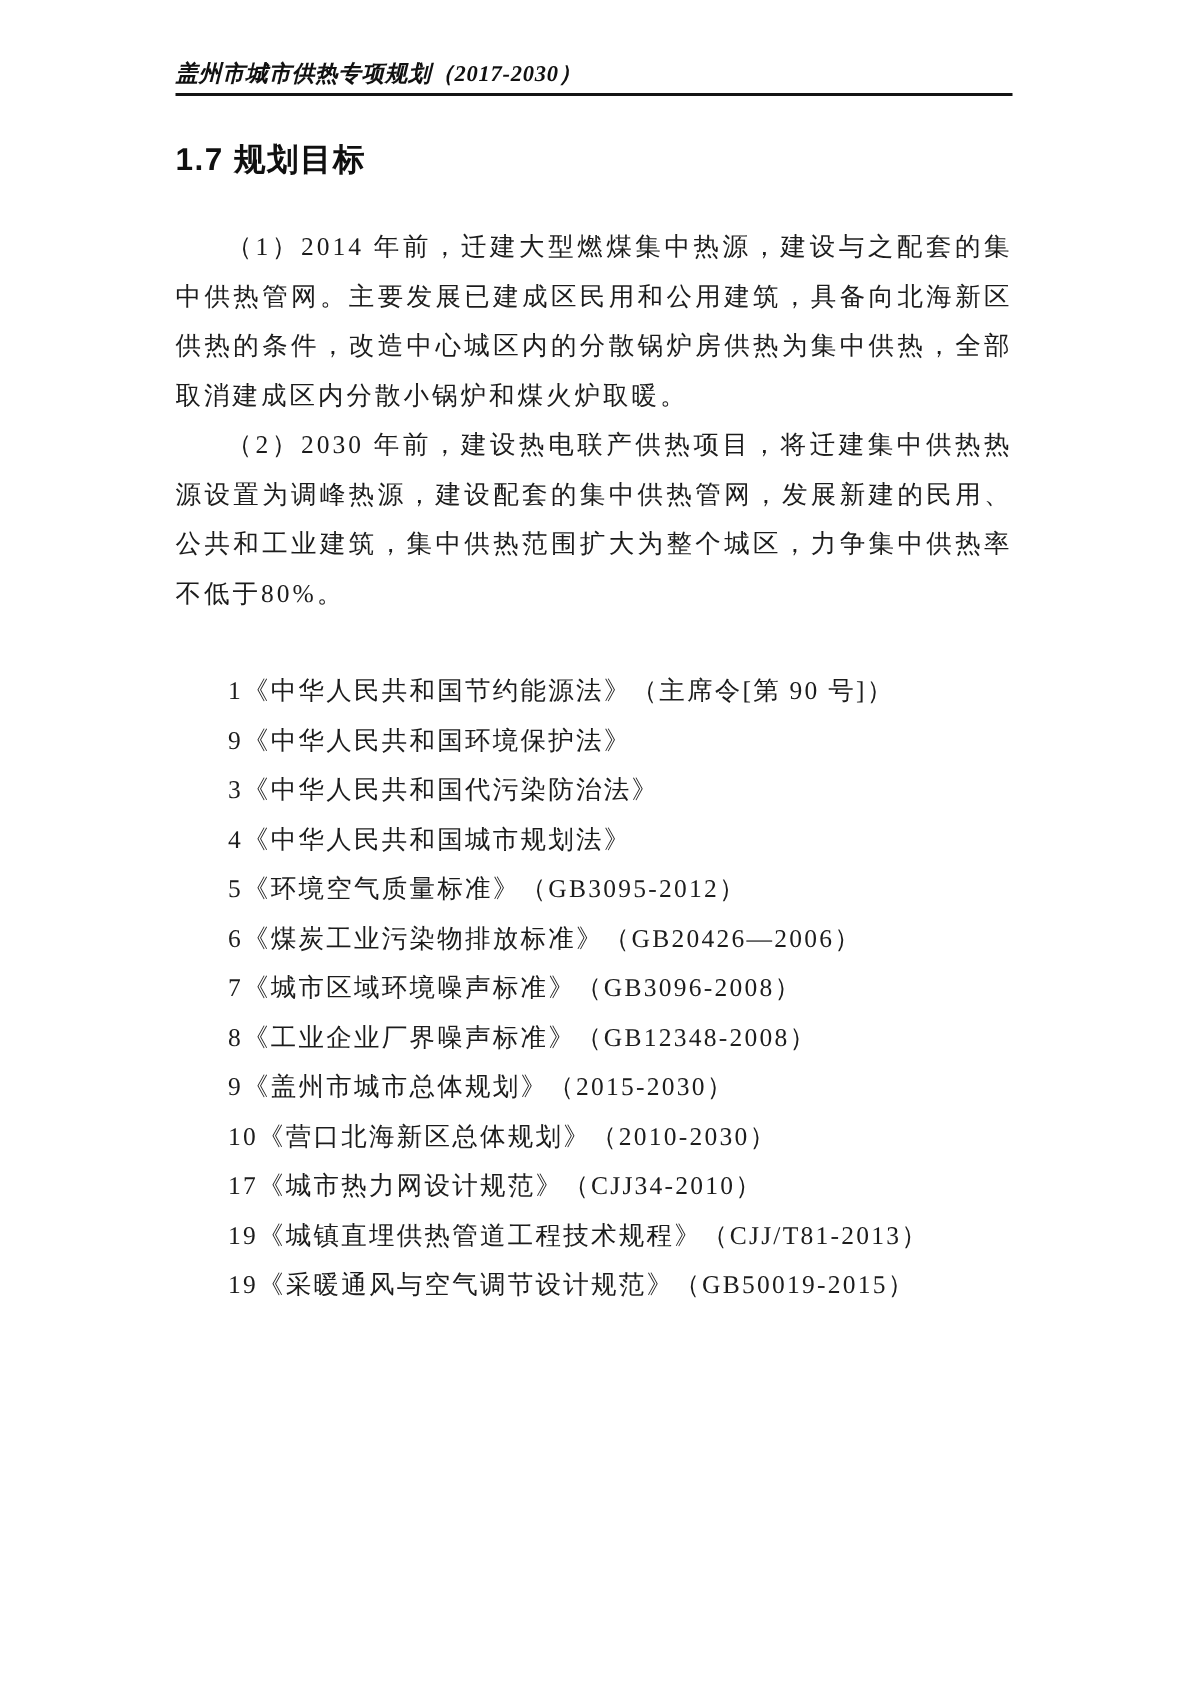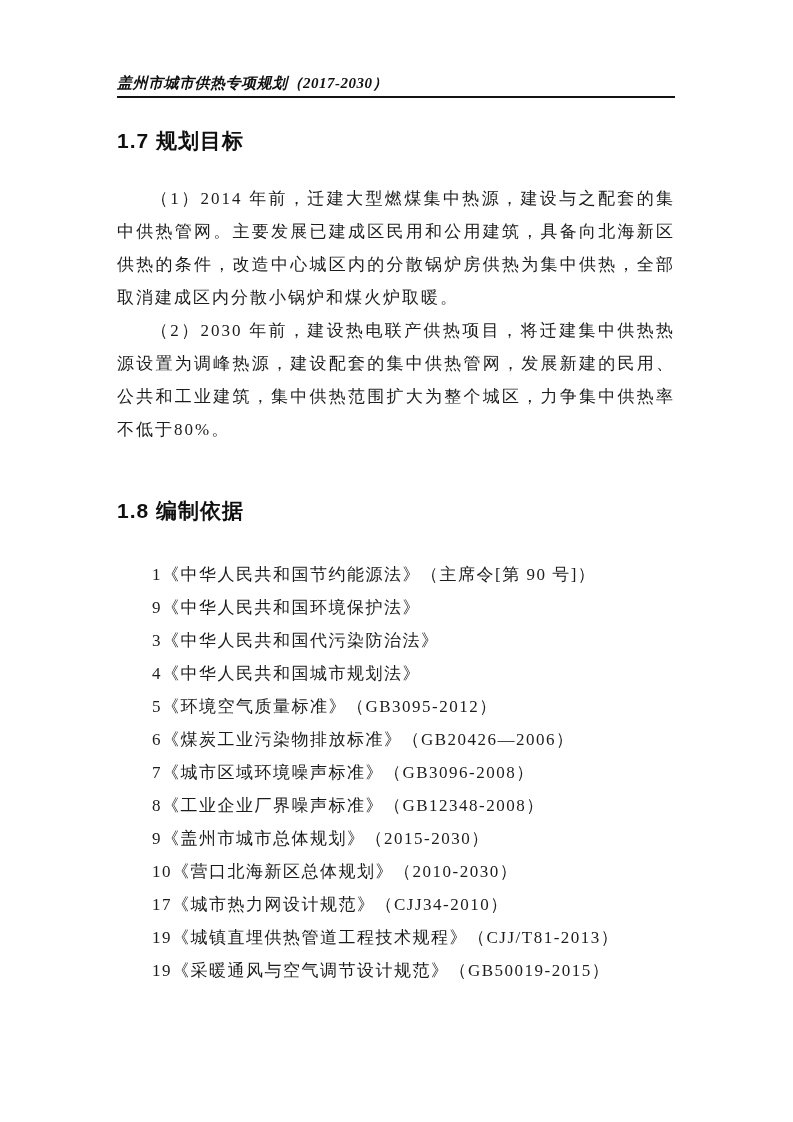--- a/index.html
+++ b/index.html
@@ -11,21 +11,21 @@
     width: 793px;
     height: 1122px;
     overflow: hidden;
     font-family: "Liberation Serif", "DejaVu Serif", serif;
     color: #1a1a1a;
   }
   .page {
     box-sizing: border-box;
     width: 793px;
     height: 1122px;
-    padding: 74px 118px 0 117px;
+    padding: 40px 118px 0 117px;
     background: #ffffff;
   }
   .header {
     border-bottom: 2px solid #141414;
     padding-bottom: 3px;
   }
   .header-title {
     font-style: italic;
     font-weight: bold;
     font-size: 15px;
@@ -80,21 +80,20 @@
   <div class="header">
     <div class="header-title">盖州市城市供热专项规划（2017-2030）</div>
   </div>
 
   <h2 class="section-heading heading-17">1.7 规划目标</h2>
 
   <p class="body-para first">（1）2014 年前，迁建大型燃煤集中热源，建设与之配套的集中供热管网。主要发展已建成区民用和公用建筑，具备向北海新区供热的条件，改造中心城区内的分散锅炉房供热为集中供热，全部取消建成区内分散小锅炉和煤火炉取暖。</p>
 
   <p class="body-para">（2）2030 年前，建设热电联产供热项目，将迁建集中供热热源设置为调峰热源，建设配套的集中供热管网，发展新建的民用、公共和工业建筑，集中供热范围扩大为整个城区，力争集中供热率不低于80%。</p>
 
-  <h2 class="section-heading heading-18">1.8 编制依据</h2>
 
   <ol class="ref-list">
     <li>1《中华人民共和国节约能源法》（主席令[第 90 号]）</li>
     <li>9《中华人民共和国环境保护法》</li>
     <li>3《中华人民共和国代污染防治法》</li>
     <li>4《中华人民共和国城市规划法》</li>
     <li>5《环境空气质量标准》（GB3095-2012）</li>
     <li>6《煤炭工业污染物排放标准》（GB20426—2006）</li>
     <li>7《城市区域环境噪声标准》（GB3096-2008）</li>
     <li>8《工业企业厂界噪声标准》（GB12348-2008）</li>

